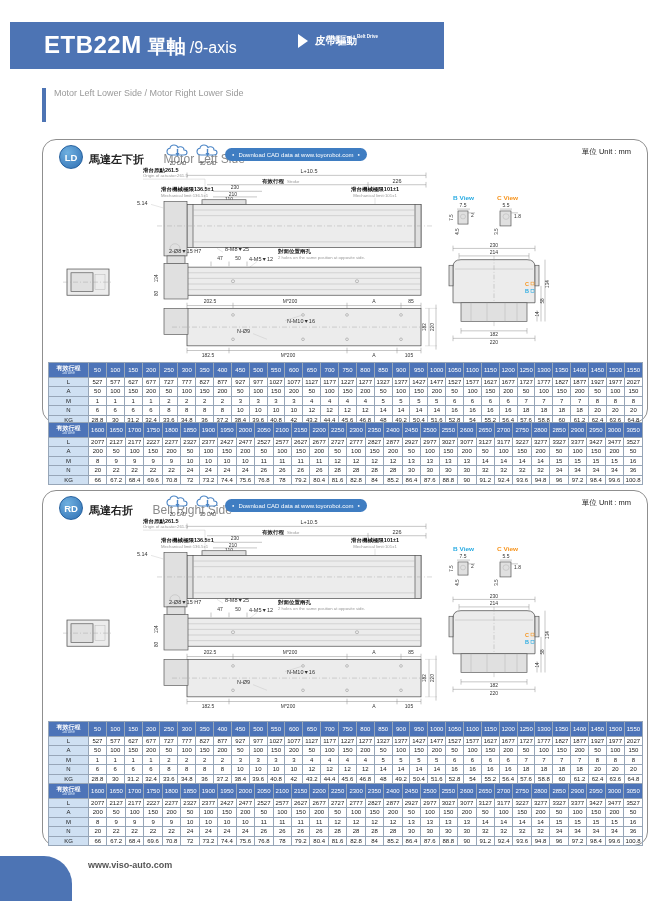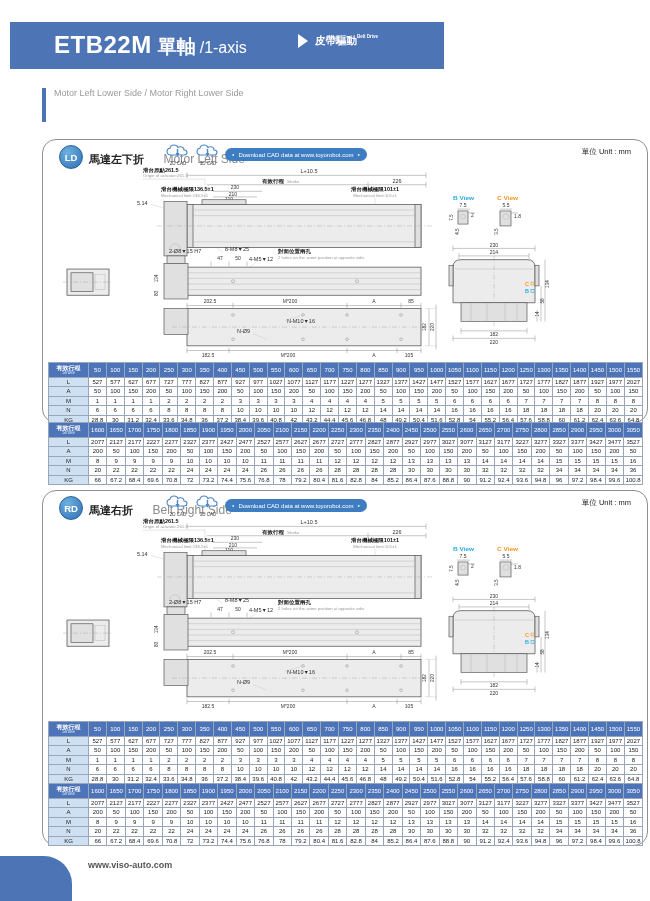--- a/index.html
+++ b/index.html
@@ -1,21 +1,21 @@
 <!DOCTYPE html>
 <html><head>
 <meta charset="utf-8">
 <style>
   * { margin:0; padding:0; box-sizing:border-box; }
   html,body { width:650px; height:901px; background:#fff;
     font-family:"Liberation Sans", sans-serif; position:relative; overflow:hidden; }
 
   
   .banner { position:absolute; left:10px; top:22px; width:434px; height:47px;
-    background:#4d74b4; color:#fff; display:flex; align-items:center;padding-left:10px; }
+    background:#4d74b4; color:#fff; display:flex; align-items:center; }
   .banner-title { padding-left:34px; display:flex; align-items:baseline; white-space:nowrap; }
   .bt-model { font-size:24px; font-weight:bold; letter-spacing:.5px; }
   .bt-cn    { font-size:19px; font-weight:bold; margin-left:6px; }
   .bt-axis  { font-size:16px; font-weight:500; margin-left:4px; }
   .drive-flag { position:absolute; left:288px; top:12px; display:flex; align-items:center; }
   .drive-tri { width:0; height:0; border-left:10px solid #fff;
     border-top:7px solid transparent; border-bottom:7px solid transparent; margin-right:7px; }
   .drive-txt { display:flex; flex-direction:row; line-height:1.05; }
   .drive-cn { font-size:10.5px; font-weight:bold; }
   .drive-en { font-size:4.5px; font-weight:bold; }
@@ -90,21 +90,21 @@
     background:#4d74b4; border-top-right-radius:28px; }
   .site { position:absolute; left:88px; top:860px; font-size:9px; font-weight:bold; color:#555; }
 </style>
 </head>
 <body>
 
 <div class="banner">
   <div class="banner-title">
     <span class="bt-model">ETB22M</span>
     <span class="bt-cn">單軸</span>
-    <span class="bt-axis">/1-axis</span>
+    <span class="bt-axis">/9-axis</span>
   </div>
   <div class="drive-flag">
     <div class="drive-tri"></div>
     <div class="drive-txt">
       <span class="drive-cn">皮帶驅動</span>
       <span class="drive-en">Belt Drive</span>
     </div>
   </div>
 </div>
 

